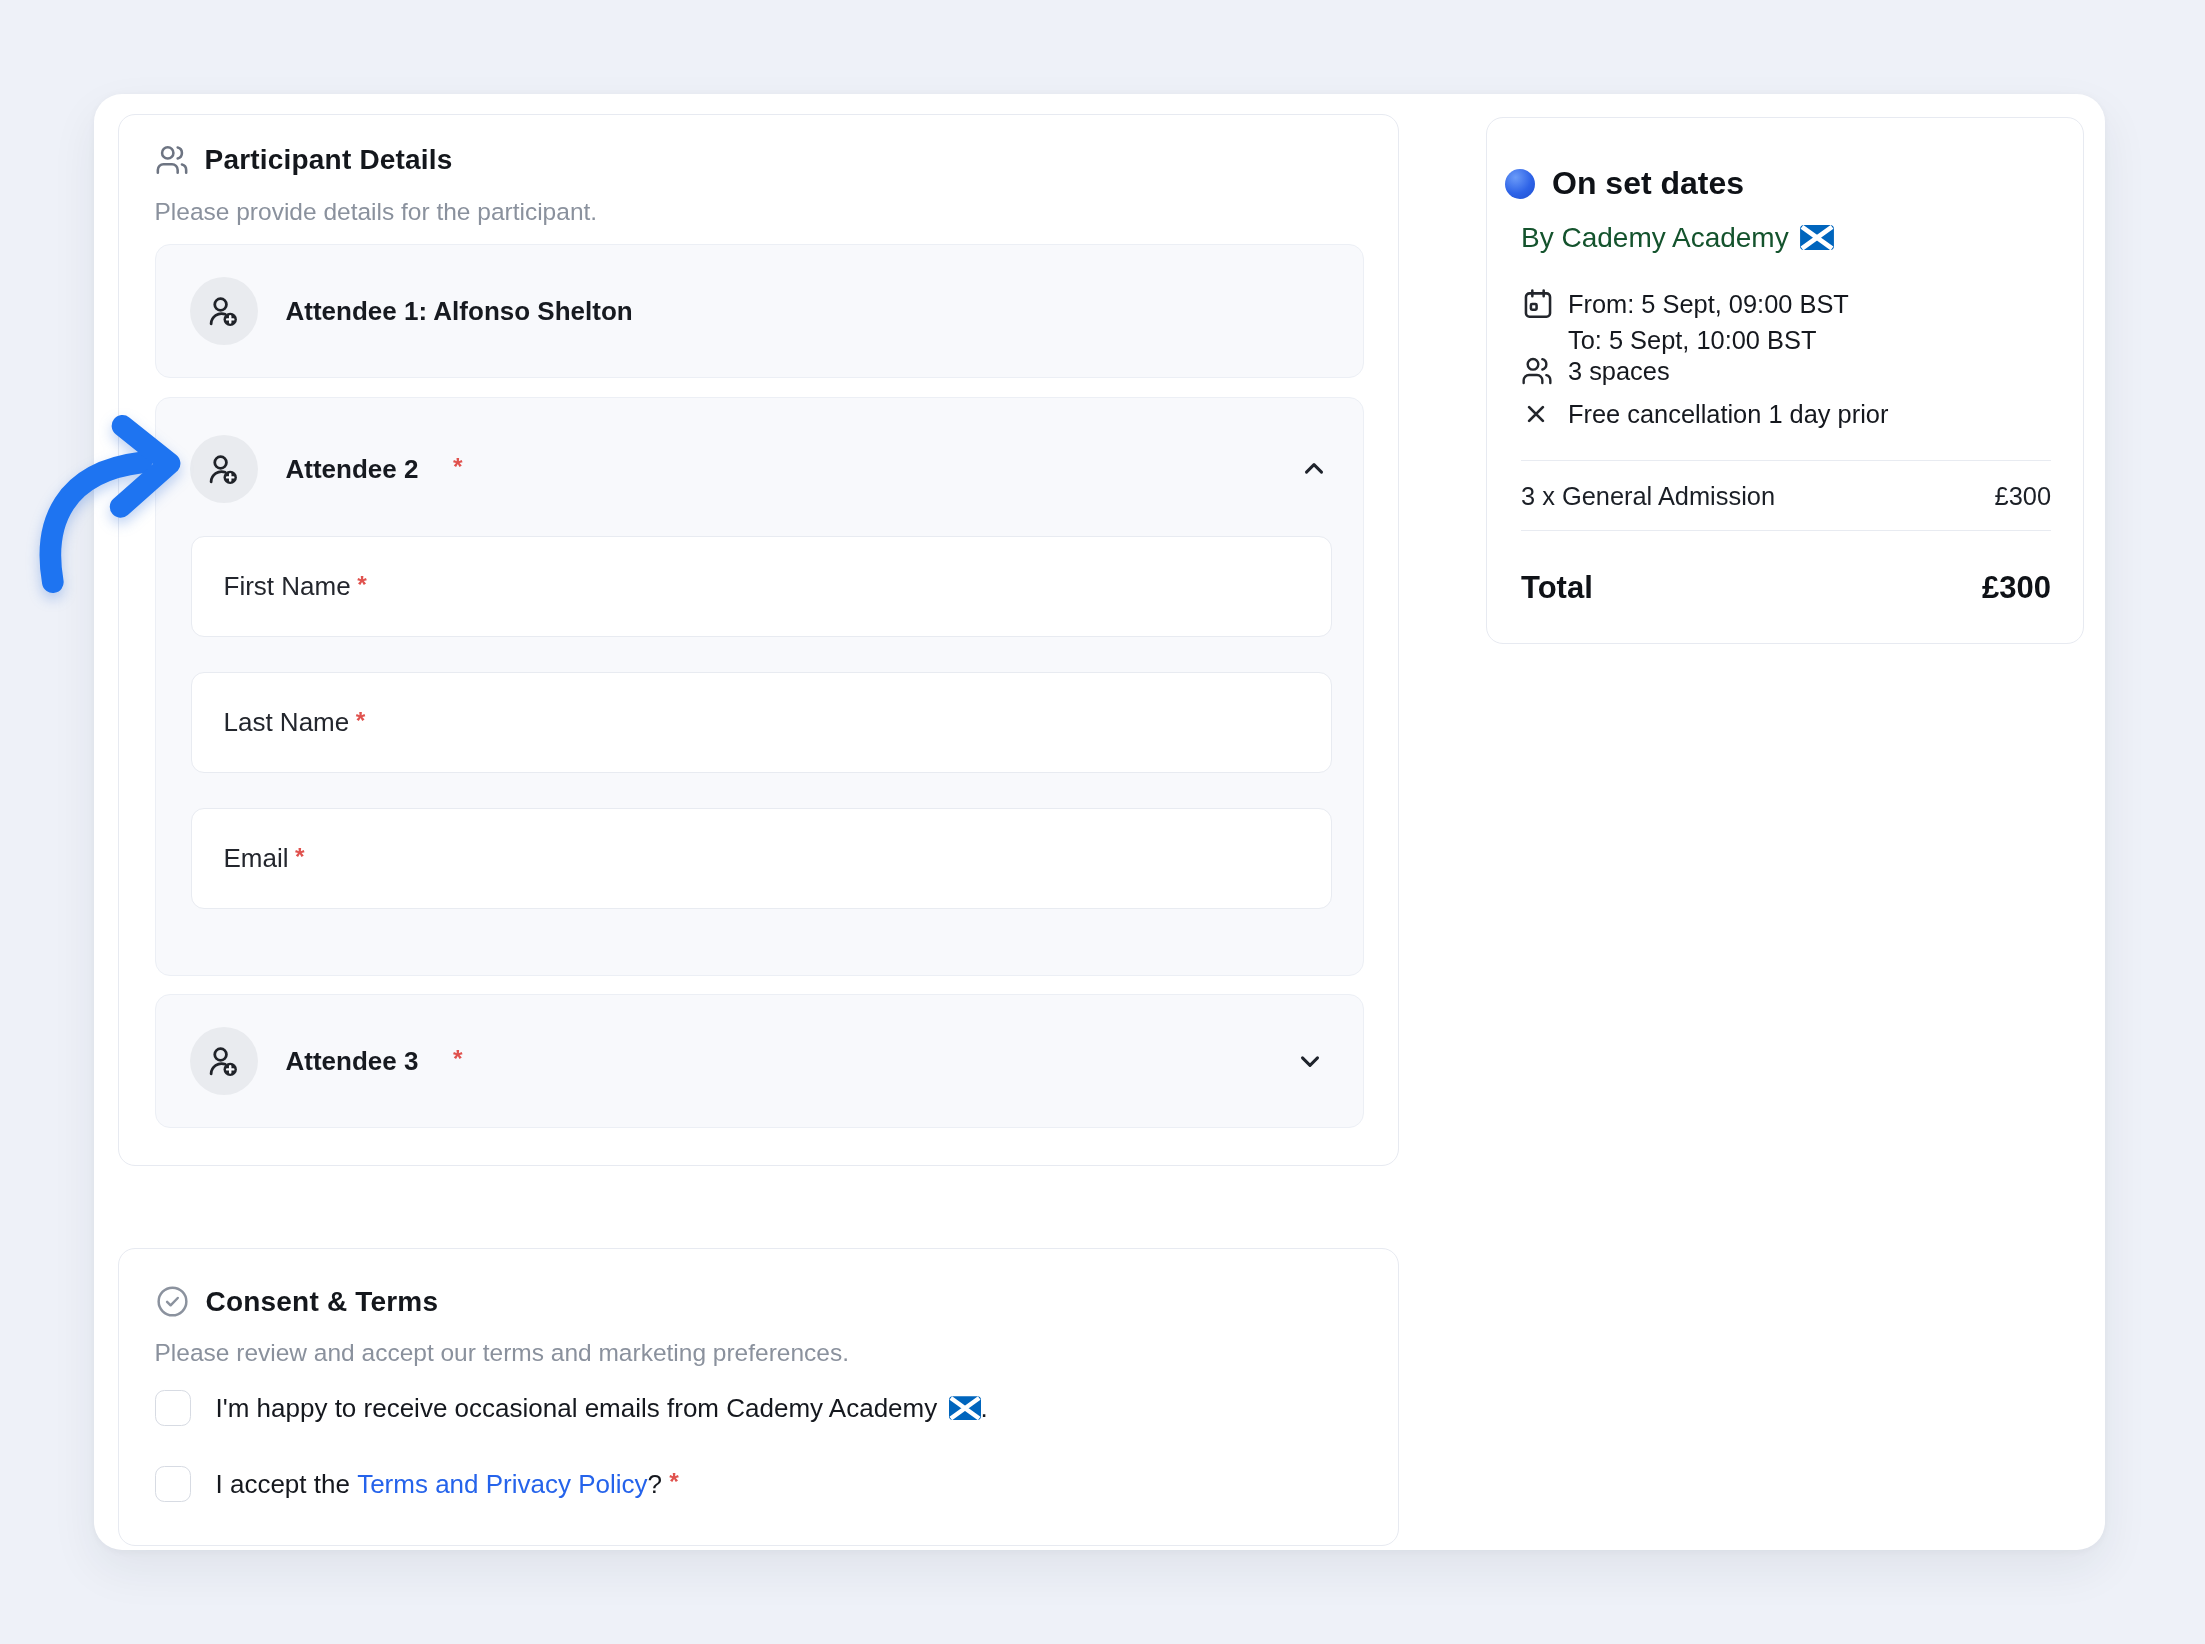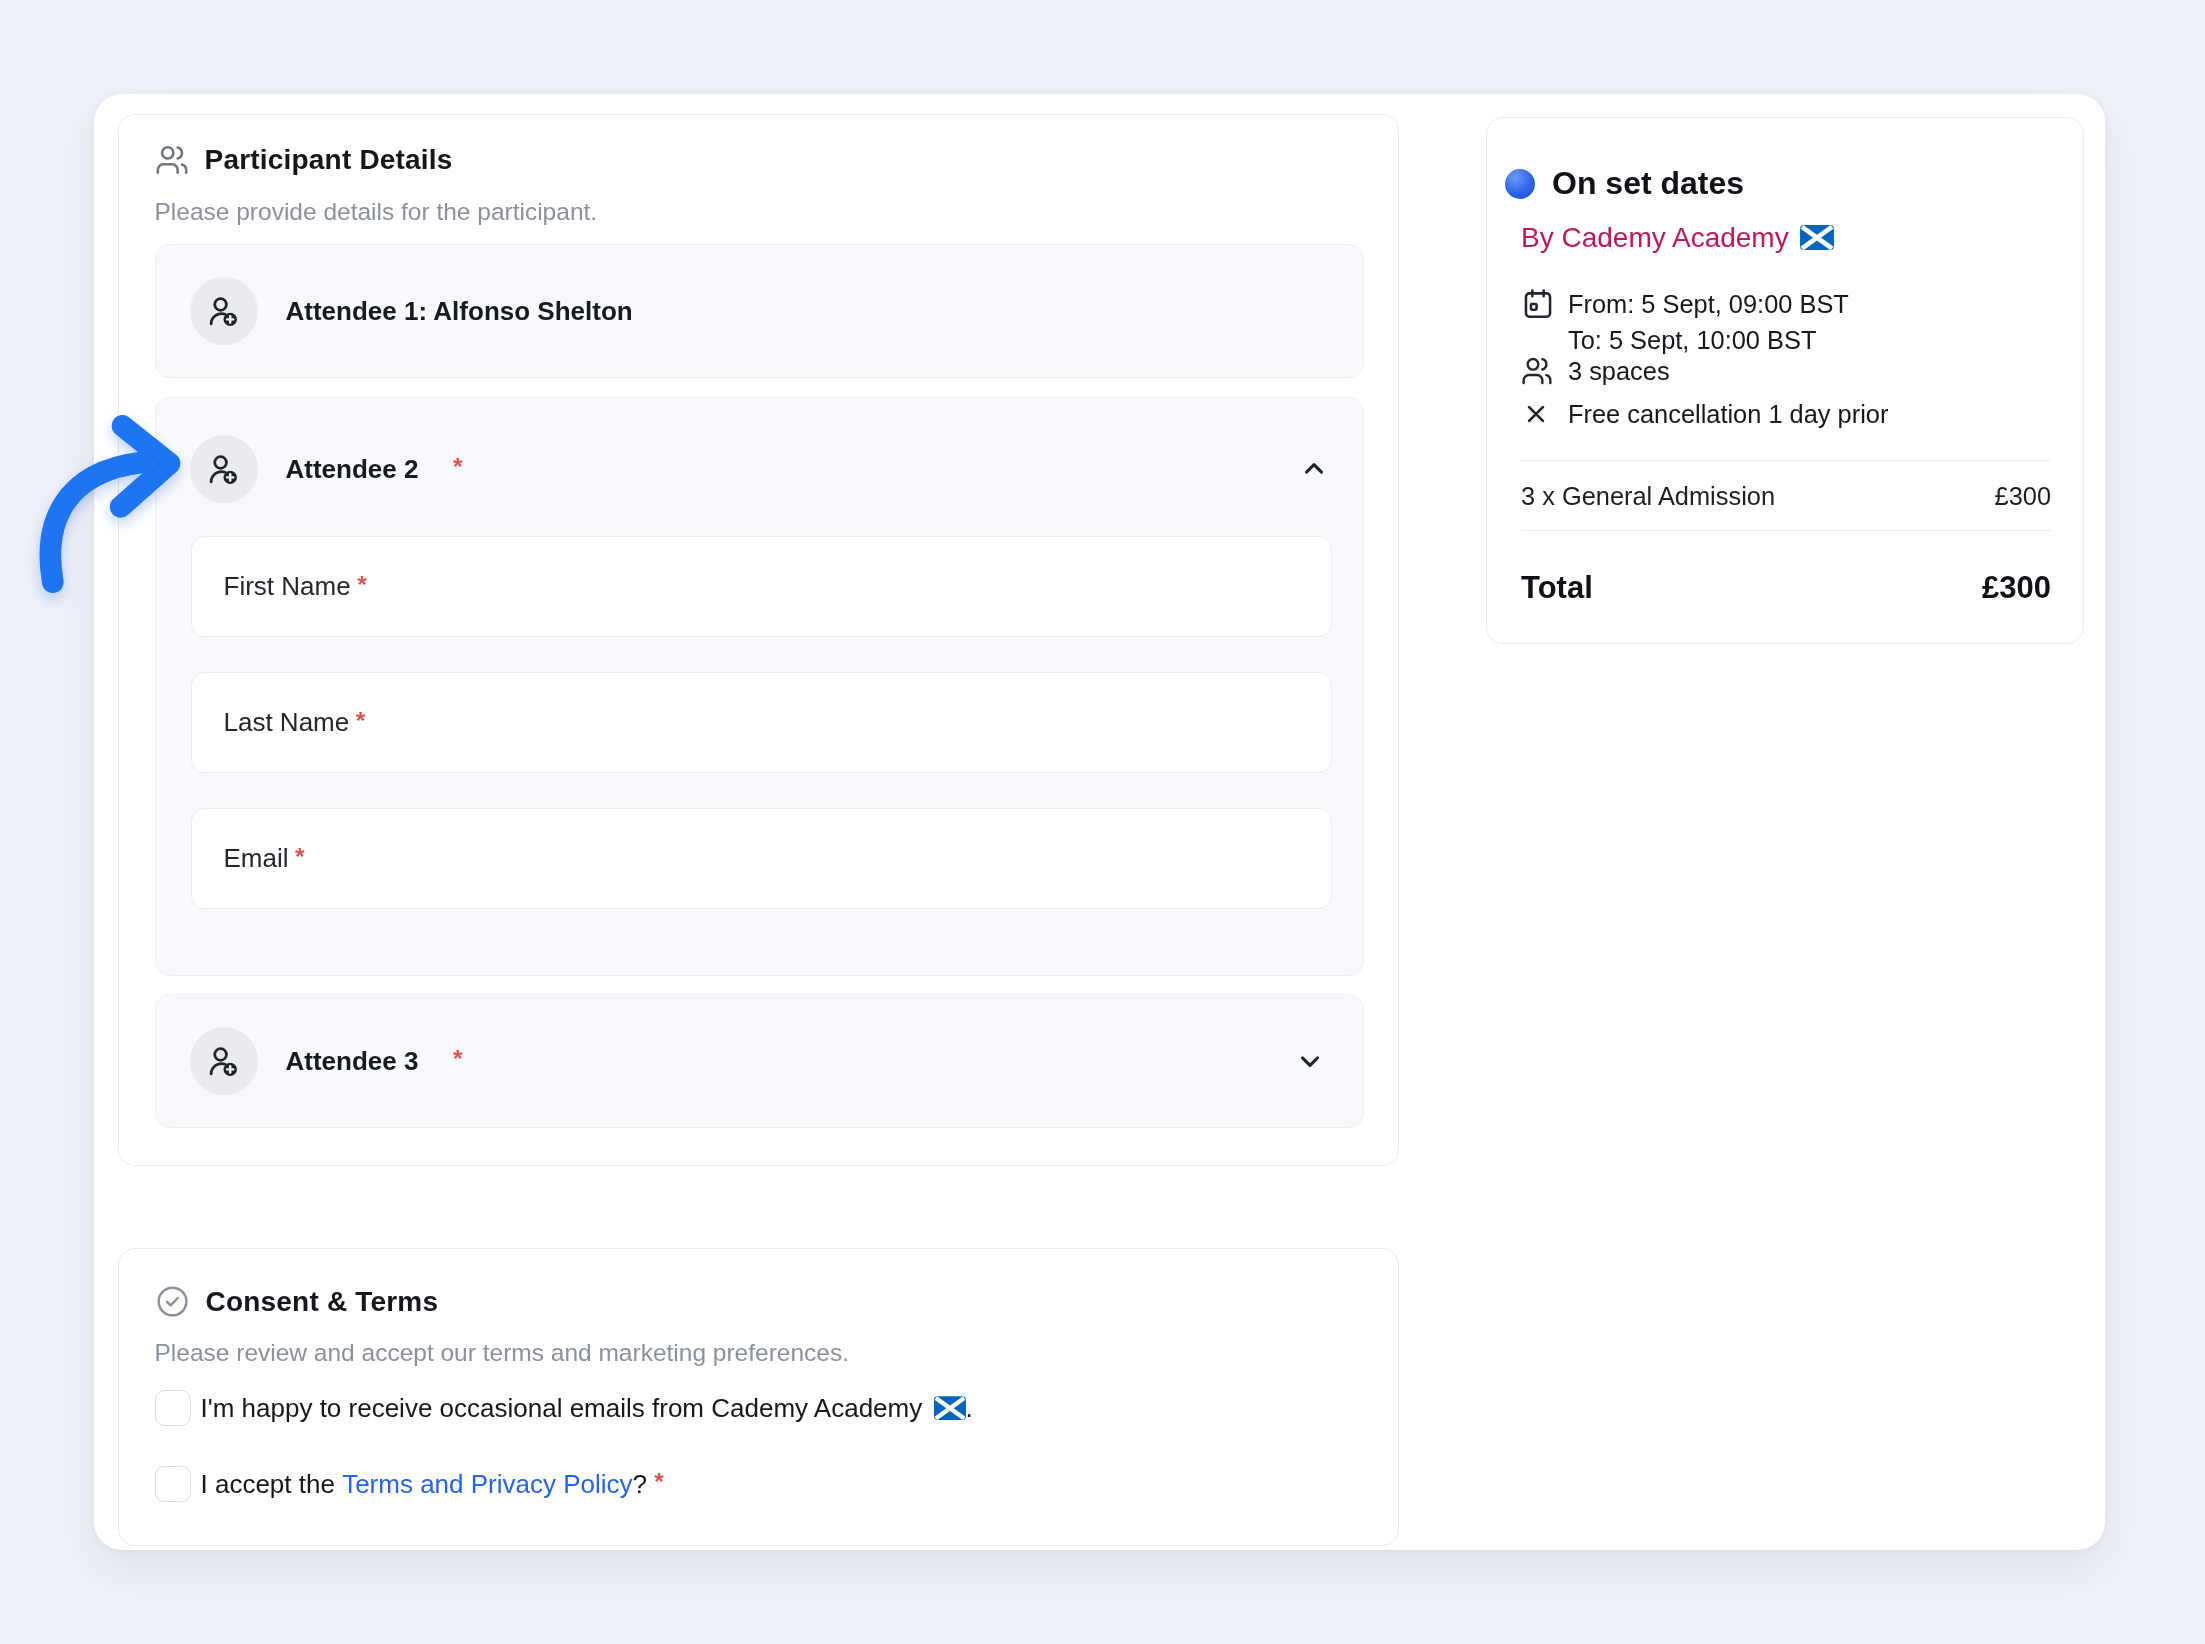--- a/index.html
+++ b/index.html
@@ -68,21 +68,21 @@
     position: absolute; left: 35px; width: 1141px; height: 101px;
     background: #ffffff; border: 1.4px solid #e8ebf1; border-radius: 13px;
     display: flex; align-items: center; padding-left: 32px; cursor: text;
   }
   .field-label { font-size: 26px; color: #23262d; }
   .f1 { top: 138px; } .f2 { top: 274px; } .f3 { top: 410px; }
 
   
   .consent-row {
     position: absolute; left: 36px; height: 40px;
-    display: flex; align-items: center; gap: 10px;
+    display: flex; align-items: center; gap: 25px;
   }
   .cr1 { top: 139px; } .cr2 { top: 215px; }
   .checkbox {
     width: 36px; height: 36px; flex: 0 0 auto;
     border: 1.9px solid #d7dbe3; border-radius: 9.4px; background: #fff; cursor: pointer;
   }
   .consent-text { font-size: 26px; color: #15181e; display: flex; align-items: center; white-space: pre; }
   .link { color: #2563eb; cursor: pointer; }
 
   
@@ -90,21 +90,21 @@
     position: absolute; left: 18px; top: 34px; height: 40px;
     display: flex; align-items: center; gap: 17px; margin-top: 12px;
   }
   .blue-dot {
     width: 30px; height: 30px; border-radius: 50%;
     background: radial-gradient(circle at 35% 28%, #6b9bf8 0%, #2e63e7 55%, #1d4fd0 100%);
   }
   .summary-title { font-size: 32px; font-weight: 700; color: #0f1217; }
   .by-line {
     position: absolute; left: 34px; top: 102px; height: 36px;
-    display: flex; align-items: center; font-size: 28px; color: #be185d; white-space: pre;
+    display: flex; align-items: center; font-size: 28px; color: #14532d; white-space: pre;
   }
   .flag { display: inline-flex; margin-left: 11.3px; border-radius: 3.8px; overflow: hidden; }
   .detail-icon { position: absolute; left: 34px; color: #23262c; display: flex; }
   .detail-text { position: absolute; left: 81px; font-size: 25.4px; color: #15181e; line-height: 36px; }
   .di-cal { top: 169px; } .dt-dates { top: 168px; }
   .di-users { top: 237px; } .dt-spaces { top: 236px; line-height: 35px; }
   .di-x { top: 281px; } .dt-cancel { top: 279px; line-height: 35px; }
   .divider { position: absolute; left: 34px; width: 530px; height: 1.4px; background: #e8ebf1; }
   .dv1 { top: 342px; } .dv2 { top: 412px; }
   .item-row {

